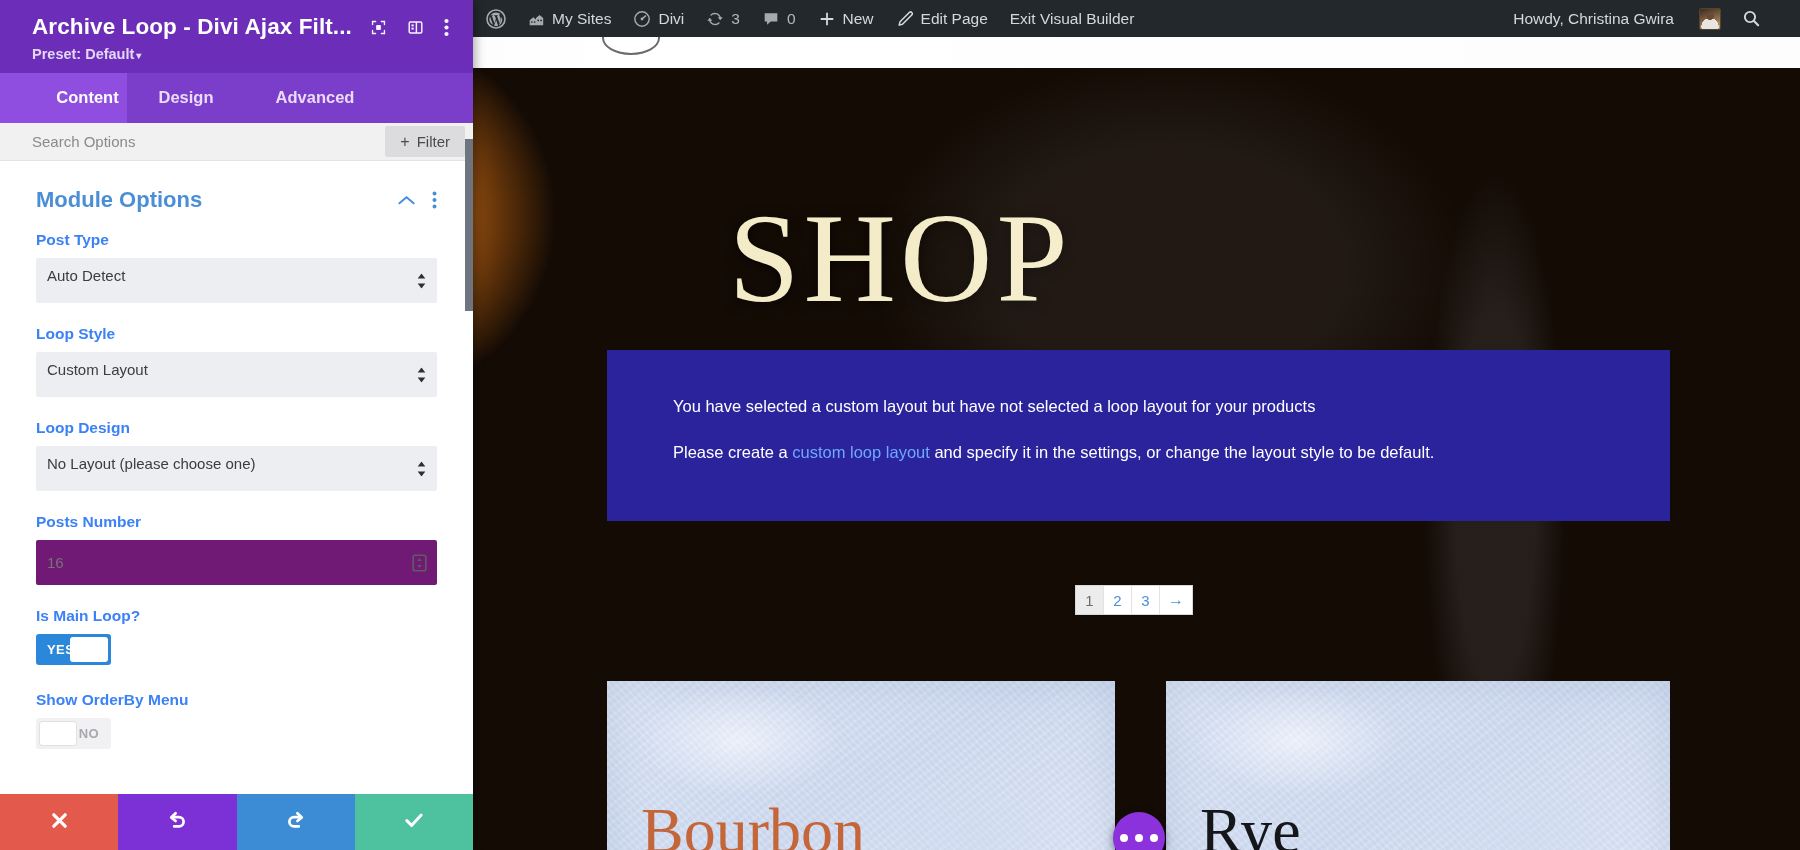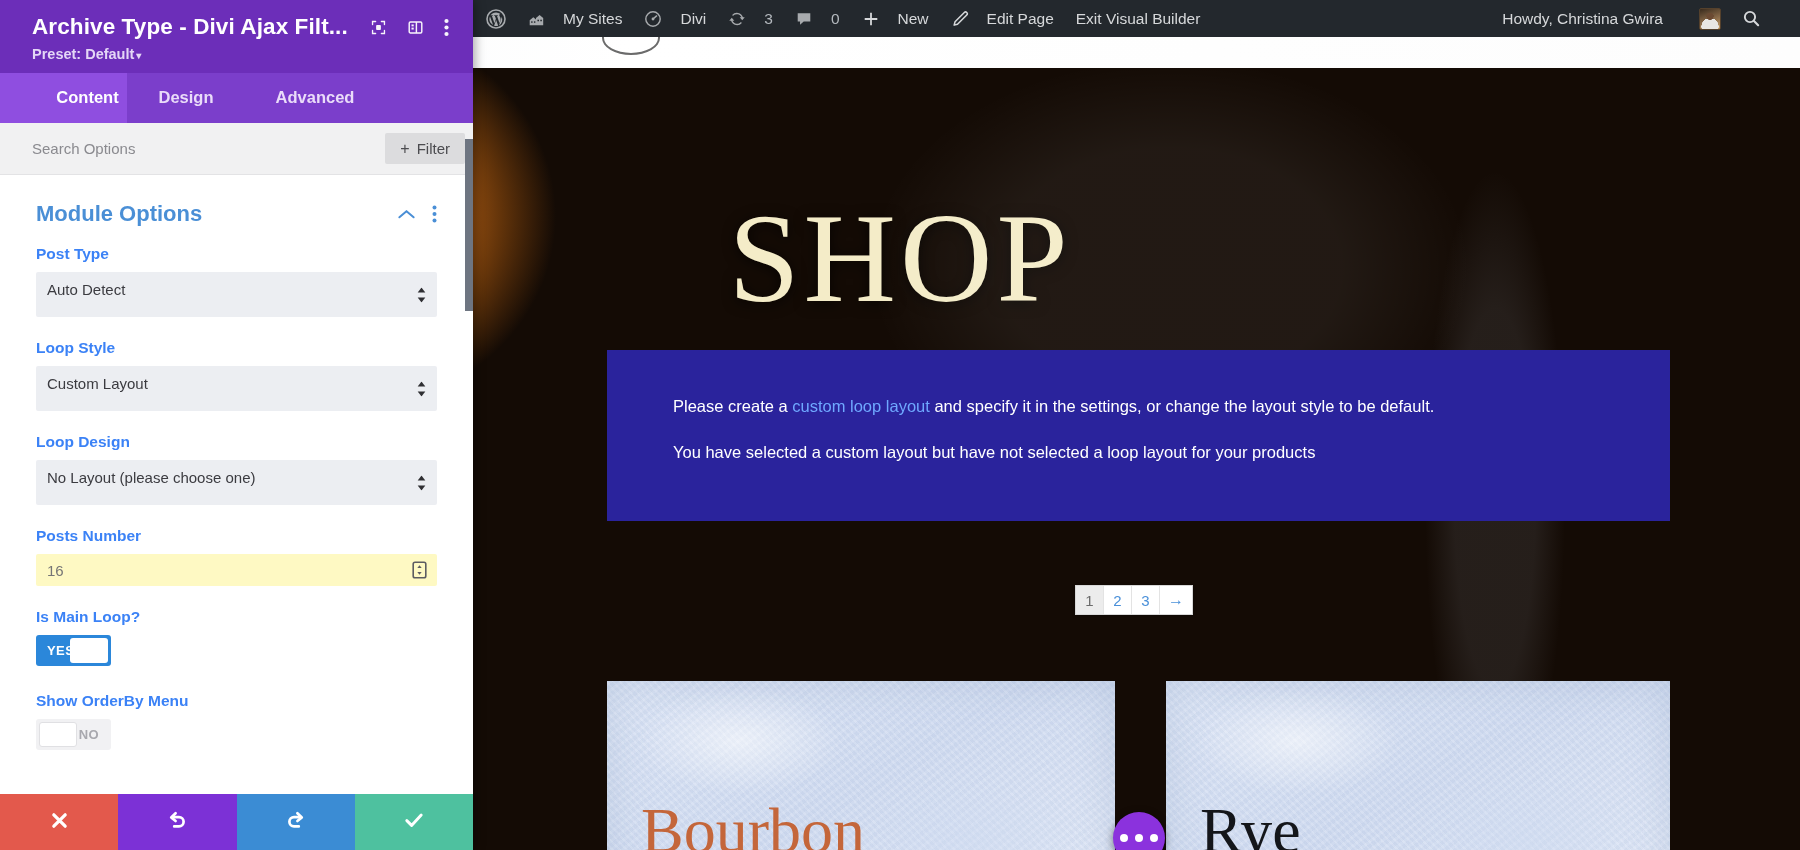--- a/index.html
+++ b/index.html
@@ -14,21 +14,21 @@
   
   #wpadminbar{
     position:absolute; top:0; left:0; width:1800px; height:37px;
     background:#23282d; color:#eee;
     display:flex; align-items:center; z-index:60;
     font-size:15.5px;
   }
   .ab-left{ display:flex; align-items:center; margin-left:478px; height:37px;}
   .ab-right{ margin-left:auto; display:flex; align-items:center; height:37px; padding-right:25px;}
   .ab-item{
-    display:flex; align-items:center; gap:18px;
+    display:flex; align-items:center; gap:7px;
     padding:0 11px; height:37px; color:#d6d8da; white-space:nowrap;
     cursor:pointer;
     text-align:center;
   }
   .ab-item .ic{ display:inline-flex; align-items:center; justify-content:center;}
   .ab-item .ic svg{ display:block; }
   .wp-logo-item{ padding:0 10px 0 8px; }
   .ab-count{ color:#b4b9be; }
   .howdy{ padding-right:10px; }
   .avatar{
@@ -169,21 +169,21 @@
   .sp-tab{
     padding:15px 0 16px; font-size:16.5px; font-weight:700; color:#eadcf9;
     text-align:center; cursor:pointer;
   }
   .sp-tab.t-content{ width:127px; background:#8f4ee0; color:#ffffff;padding-left:48px; }
   .sp-tab.t-design{ width:118px; }
   .sp-tab.t-advanced{ width:140px; }
 
   .sp-search{
     display:flex; align-items:center; background:#f1f1f2;
-    border-bottom:1px solid #e3e3e5; flex:0 0 auto; height:52px;
+    border-bottom:1px solid #e3e3e5; flex:0 0 auto; height:38px;
   }
   .sp-search input{
     flex:1; border:none; outline:none; background:transparent;
     padding:0 16px 0 32px; font-size:15px; color:#4b4b4f;
     font-family:"Liberation Sans", sans-serif;
   }
   .sp-search input::placeholder{ color:#8a8a8f; }
   .sp-filter{
     display:flex; align-items:center; gap:7px;
     background:#dcdcde; color:#4b4b4f; font-size:15px;
@@ -215,21 +215,21 @@
     width:100%; height:35px; border:none; background:transparent; outline:none;
     padding:0 32px 0 11px; font-size:15px; color:#3b3b40;
     font-family:"Liberation Sans", sans-serif; cursor:pointer;
   }
   .select-wrap .spin{
     position:absolute; right:11px; top:50%; transform:translateY(-50%);
     pointer-events:none; display:flex; flex-direction:column; gap:3px;
     color:#2f2f33;
   }
   .num-wrap{
-    position:relative; background:#fef9c3; height:32px; border-radius:2px;
+    position:relative; background:#701a75; height:45px; border-radius:2px;
     display:flex; align-items:center;
   }
   .num-wrap input{
     flex:1; height:35px; border:none; outline:none; background:transparent;
     padding:0 34px 0 11px; font-size:15px; color:#8d8d93;
     font-family:"Liberation Sans", sans-serif;
   }
   .num-wrap .unit-ic{
     position:absolute; right:10px; top:50%; transform:translateY(-50%);
     color:#5c5c62; display:flex; cursor:pointer;
@@ -371,22 +371,22 @@
 
   <div class="white-strip">
     <div class="circle-cut"></div>
   </div>
 
   <div class="hero">
     <div class="shop-title">SHOP</div>
   </div>
 
   <div class="notice-box">
+    <p>You have selected a custom layout but have not selected a loop layout for your products</p>
     <p><span>Please create a </span><a href="#">custom loop layout</a><span> and specify it in the settings, or change the layout style to be default.</span></p>
-    <p>You have selected a custom layout but have not selected a loop layout for your products</p>
   </div>
 
   <div class="pagination">
     <span class="current">1</span>
     <a href="#">2</a>
     <a href="#">3</a>
     <a href="#" class="nav-next">→</a>
   </div>
 
   <div class="card card-1">
@@ -400,21 +400,21 @@
     <i></i>
     <i></i>
     <i></i>
   </div>
 </div>
 
 <div id="settings">
 
   <div class="sp-header">
     <div class="sp-title-row">
-      <div class="sp-title">Archive Type - Divi Ajax Filt...</div>
+      <div class="sp-title">Archive Loop - Divi Ajax Filt...</div>
       <div class="sp-hicons">
         <span class="hi">
           <svg width="17" height="17" viewBox="0 0 20 20">
               <path d="M3 6.6V3h3.6M13.4 3H17v3.6M17 13.4V17h-3.6M6.6 17H3v-3.6" fill="none" stroke="#fff" stroke-width="1.6" stroke-linecap="round"></path>
               <rect x="7.2" y="7.2" width="5.6" height="5.6" rx="1" fill="#fff"></rect>
             </svg>
         </span>
         <span class="hi">
           <svg width="17" height="17" viewBox="0 0 20 20">
               <rect x="2.6" y="3.6" width="14.8" height="12.8" rx="1.4" fill="none" stroke="#fff" stroke-width="1.7"></rect>

